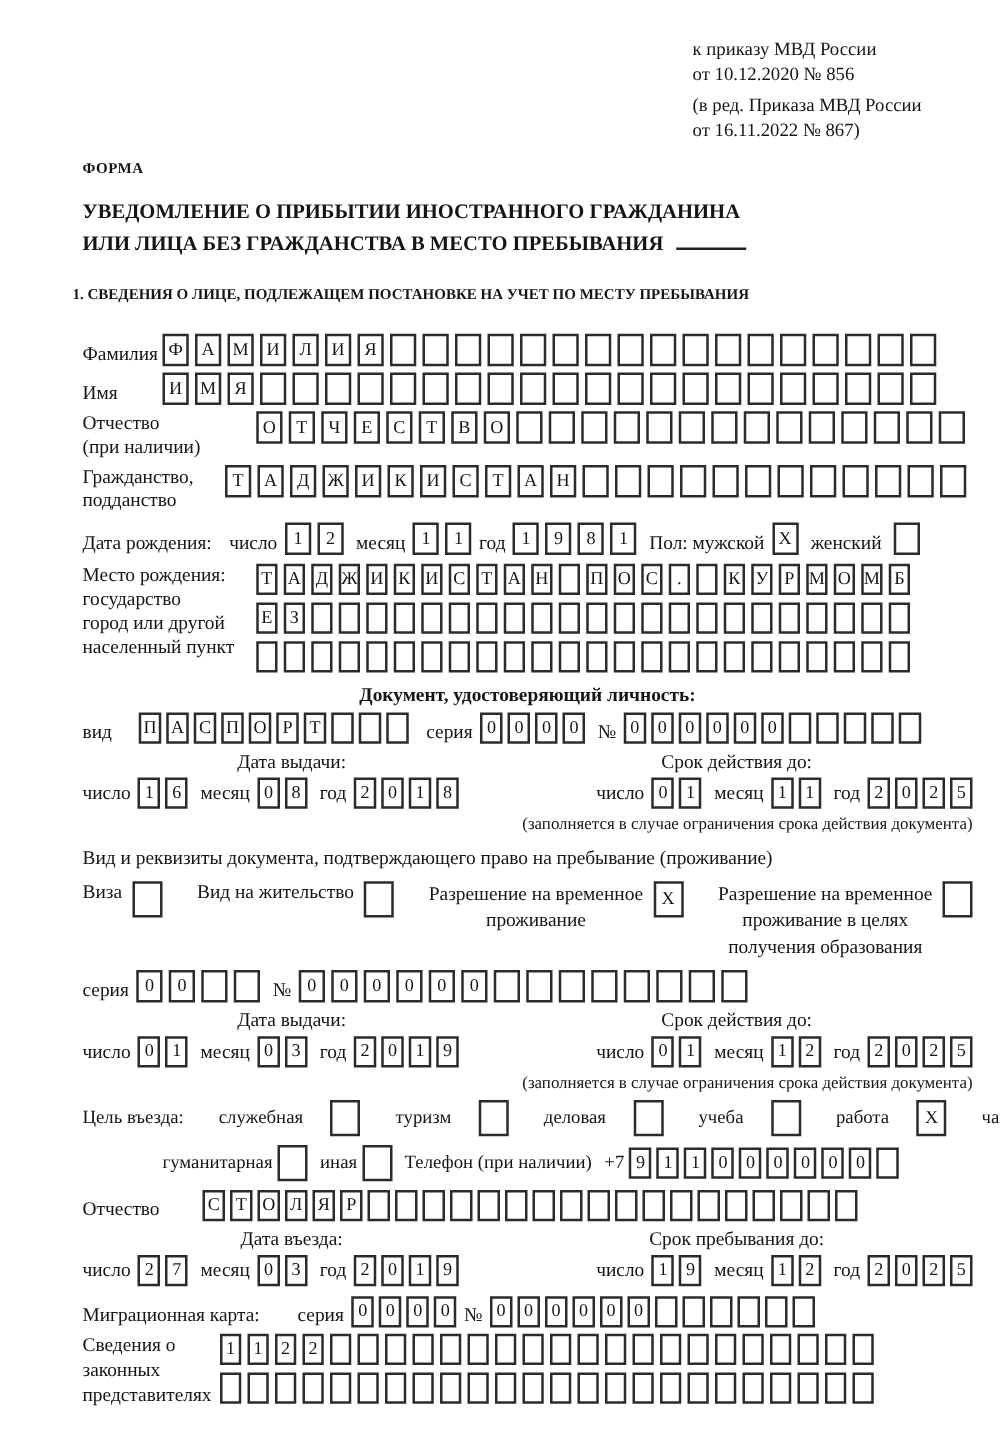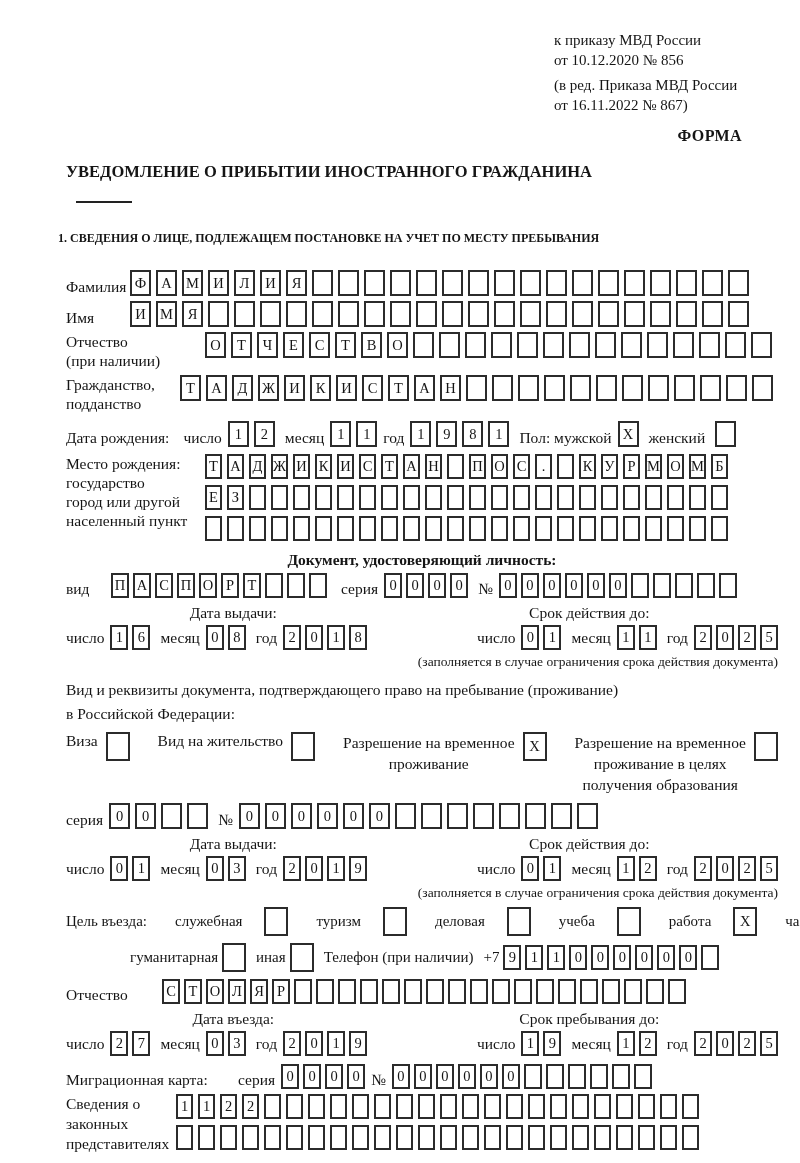--- a/index.html
+++ b/index.html
@@ -5,21 +5,21 @@
   html,body{margin:0;padding:0;background:#ffffff;}
   .page{
     width:800px;height:1163px;box-sizing:border-box;
     padding:30px 22px 8px 66px;
     font-family:"Liberation Serif","DejaVu Serif",serif;
     color:#151515;font-size:15.5px;position:relative;overflow:hidden;background:#fff;
   }
   
   .hdr-block{margin-left:auto;width:224px;line-height:20px;font-size:15px;}
   .hdr-gap{height:5px;}
-  .forma{text-align:right;font-weight:bold;margin:12px 36px 0 0;font-size:16px;letter-spacing:.4px;}
+  .forma{text-align:left;font-weight:bold;margin:12px 36px 0 0;font-size:12px;letter-spacing:.4px;}
   .title{text-align:left;font-weight:bold;font-size:16.5px;margin-top:14px;line-height:26px;}
   .blank{display:inline-block;width:56px;border-bottom:2.5px solid #222;margin-left:10px;vertical-align:baseline;}
   .sec-heading{font-weight:bold;font-size:12px;margin:20px 0 0 -8px;white-space:nowrap;}
 
   
   .cells{display:inline-flex;gap:5px;flex:0 0 auto;}
   .cell{flex:0 0 auto;width:21px;height:26px;border:2px solid #2b2b2b;box-sizing:border-box;
         display:flex;align-items:center;justify-content:center;font-size:14.5px;background:#fff;}
   .md{gap:4px;} .md .cell{width:18px;height:25px;}
   .sm{gap:5px;} .sm .cell{width:17px;height:25px;}
@@ -71,21 +71,21 @@
     <div class="hdr-gap"></div>
     <div>(в ред. Приказа МВД России</div>
     <div>от 16.11.2022 № 867)</div>
   </div>
 
   <div class="forma">ФОРМА</div>
 
   <div class="title">
     <div>УВЕДОМЛЕНИЕ О ПРИБЫТИИ ИНОСТРАННОГО ГРАЖДАНИНА</div>
     <div>
-      <span class="blank"></span>
+      <span>ИЛИ ЛИЦА БЕЗ ГРАЖДАНСТВА В МЕСТО ПРЕБЫВАНИЯ</span><span class="blank"></span>
     </div>
   </div>
 
   <div class="sec-heading">1. СВЕДЕНИЯ О ЛИЦЕ, ПОДЛЕЖАЩЕМ ПОСТАНОВКЕ НА УЧЕТ ПО МЕСТУ ПРЕБЫВАНИЯ</div>
 
   <div class="frow" style="margin-top:24px;">
     <div class="flabel w64">Фамилия</div>
     <div class="cells">
         <span class="cell">Ф</span>
         <span class="cell">А</span>
@@ -407,21 +407,20 @@
             <span class="cell">2</span>
             <span class="cell">5</span>
           </span>
       </div>
       <div class="dnote">(заполняется в случае ограничения срока действия документа)</div>
     </div>
   </div>
 
   <div class="intro">
     <div>Вид и реквизиты документа, подтверждающего право на пребывание (проживание)</div>
-    <div>в Российской Федерации:</div>
   </div>
 
   <div class="permit-row">
     <div class="permit">
       <span>Виза</span>
       <span class="cells cb">
           <span class="cell"></span>
         </span>
     </div>
     <div class="permit">

